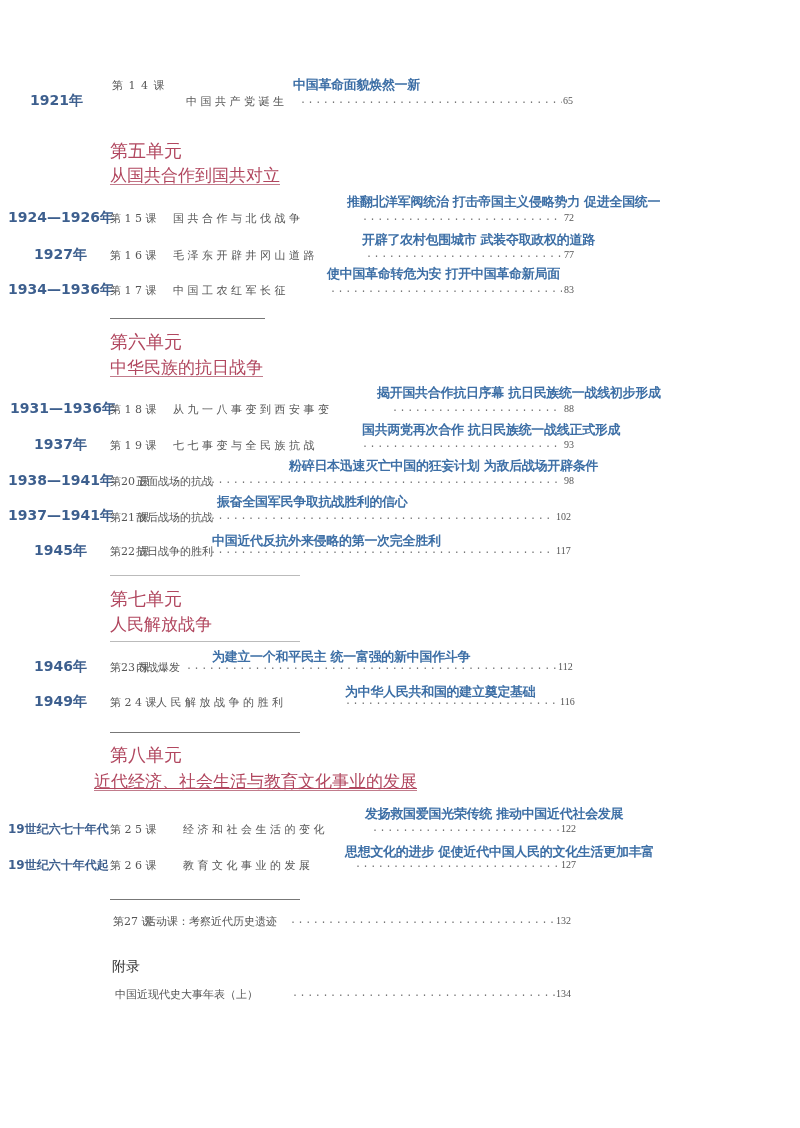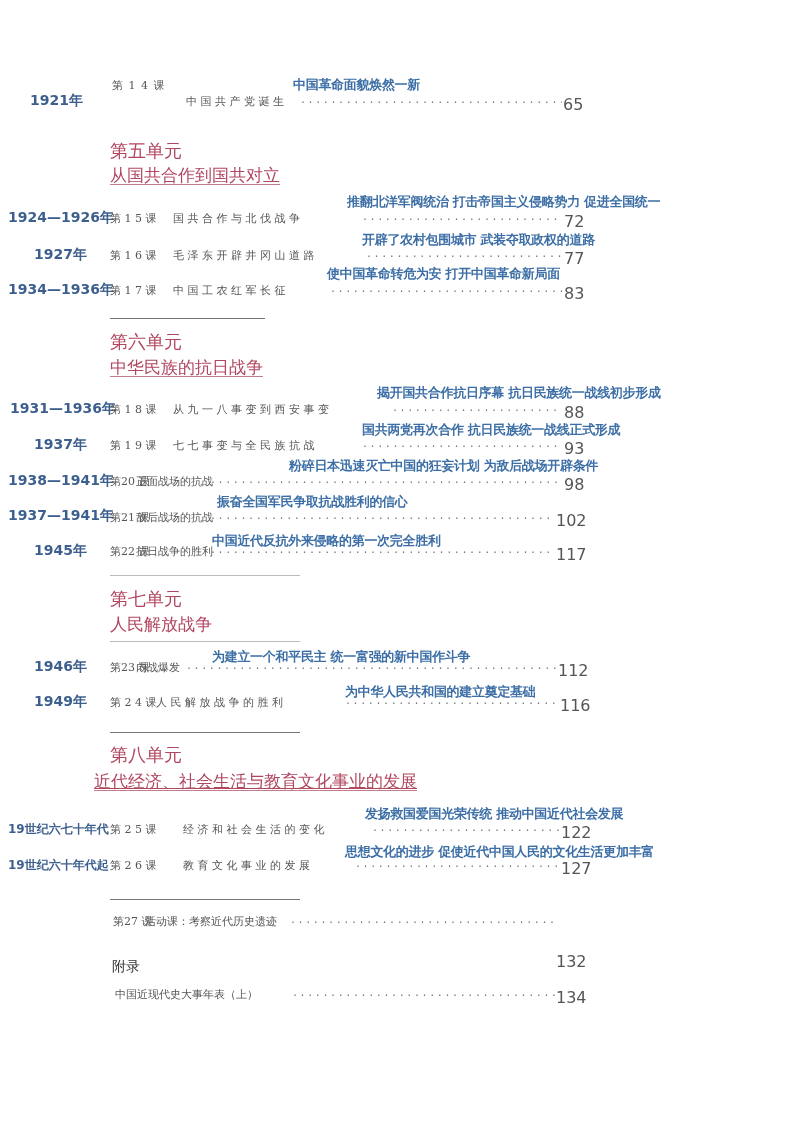--- a/index.html
+++ b/index.html
@@ -2,21 +2,21 @@
 <html><head>
 <meta charset="utf-8">
 <style>
   html, body { margin:0; padding:0; background:#fff; }
   body { width:800px; height:1128px; position:relative; overflow:hidden; font-family:"DejaVu Sans", sans-serif; }
   .abs { position:absolute; white-space:nowrap; }
   .year { font-weight:bold; color:#3d5f8e; font-size:14px; }
   .note { font-weight:bold; color:#3d6fa6; font-size:13px; letter-spacing:-0.3px; }
   .lesson { font-family:"DejaVu Serif", serif; color:#555; font-size:11px; }
   .dots { color:#777; font-size:10px; letter-spacing:1.6px; overflow:hidden; font-family:"DejaVu Sans Mono", monospace; }
-  .page { color:#555; font-size:16px; }
+  .page { color:#555; font-size:10px;font-family:Liberation Serif, serif; }
   .unit-num { font-family:Liberation Mono, monospace; color:#b1475f; font-size:18px; }
   .unit-title { font-family:"DejaVu Serif", serif; color:#b1475f; font-size:17px; }
   .unit-title.ul { text-decoration:underline; text-decoration-color:#c27c8c; text-underline-offset:3px; }
   .divider { position:absolute; height:1px; background:#777; }
   .divider.light { background:#bbb; }
   .section-label { font-family:"DejaVu Sans", sans-serif; color:#333; font-size:14px; }
 </style>
 </head>
 <body>
 
@@ -128,18 +128,18 @@
 <div class="abs lesson" style="left:110px;top:858px;text-align:center;">第 2 6 课</div>
 <div class="abs lesson" style="left:183px;top:858px;">教 育 文 化 事 业 的 发 展</div>
 <div class="abs dots" style="left:355px;top:858px;width:205px;">..........................................................</div>
 <div class="abs page" style="left:561px;top:859px;">127</div>
 
 <div class="divider" style="left:110px;top:899px;width:190px;"></div>
 
 <div class="abs lesson" style="left:113px;top:914px;">第27 课</div>
 <div class="abs lesson" style="left:145px;top:914px;">活动课：考察近代历史遗迹</div>
 <div class="abs dots" style="left:290px;top:914px;width:265px;">...........................................................................</div>
-<div class="abs page" style="left:556px;top:915px;margin-top:37px;">132</div>
+<div class="abs page" style="left:556px;top:915px;">132</div>
 
 <div class="abs section-label" style="left:112px;top:958px;">附录</div>
 <div class="abs lesson" style="left:115px;top:987px;">中国近现代史大事年表（上）</div>
 <div class="abs dots" style="left:292px;top:987px;width:263px;">...........................................................................</div>
 <div class="abs page" style="left:556px;top:988px;">134</div>
 
 </body></html>

